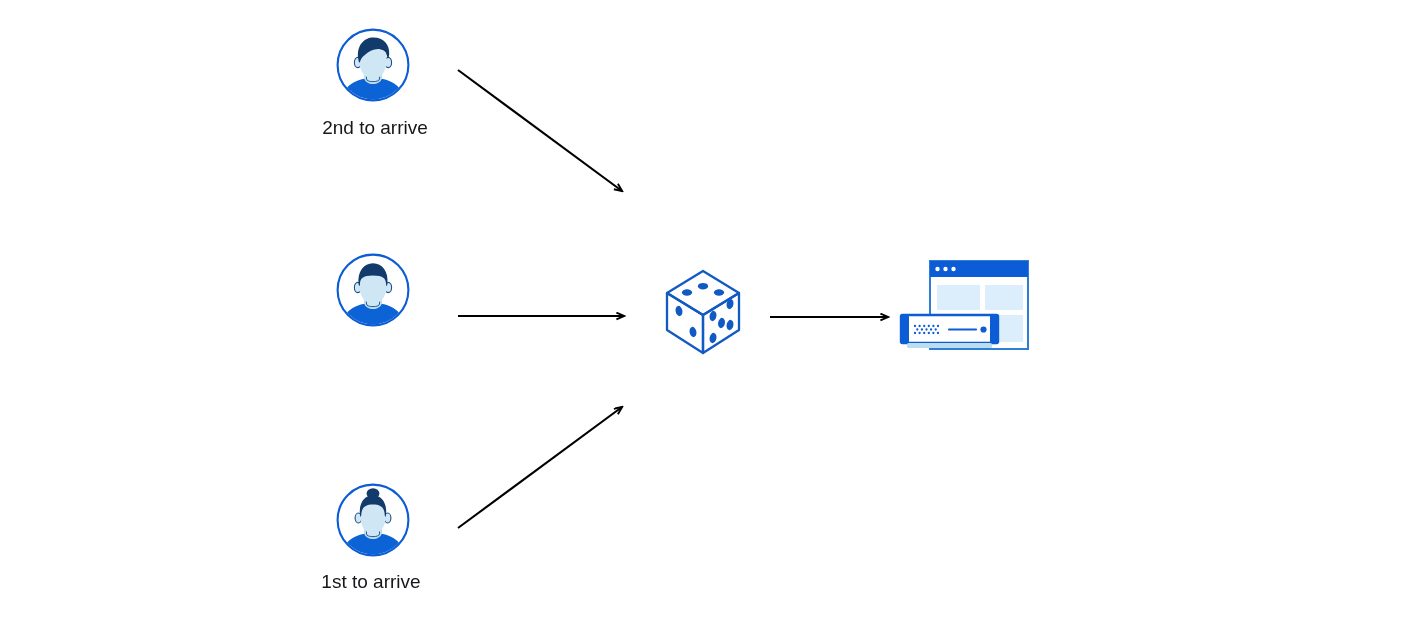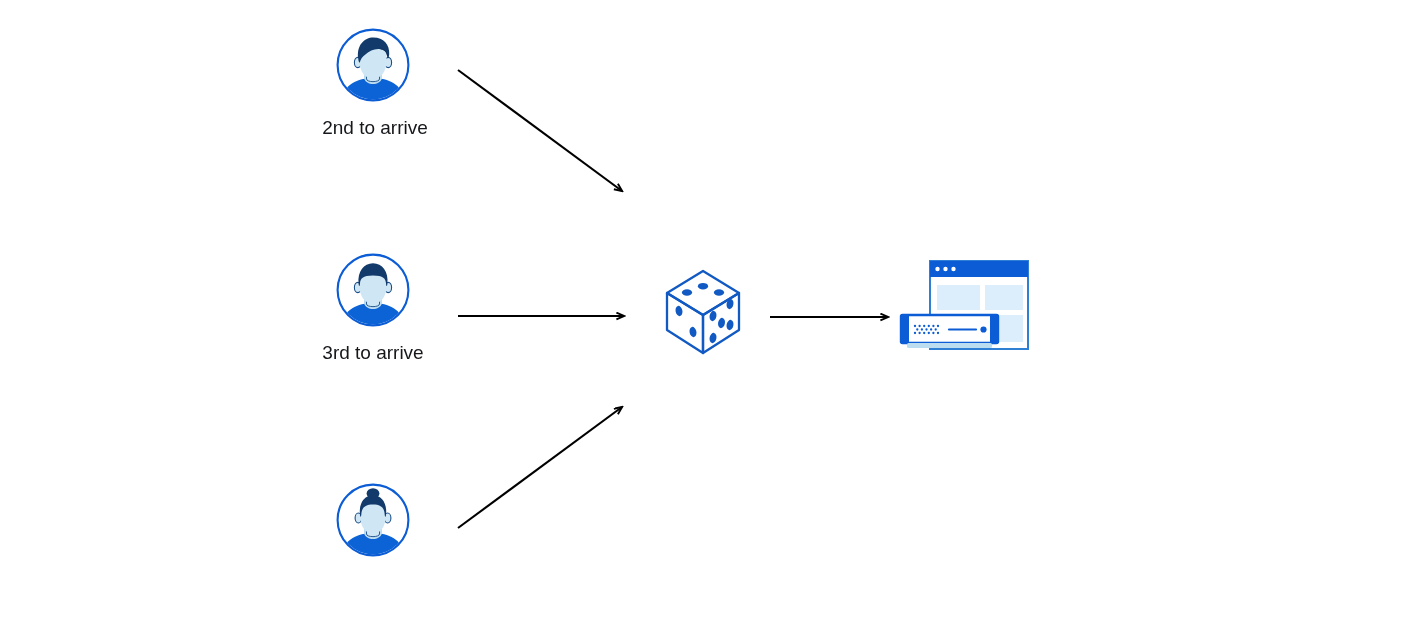--- a/index.html
+++ b/index.html
@@ -111,41 +111,41 @@
         <path d="M28 50 C30 58, 44 58, 46 50 L46 44 L28 44 Z" fill="#bcdcf0"></path>
         <path d="M30.5 40 L30.5 51 C30.5 54.5, 43.5 54.5, 43.5 51 L43.5 40 Z" fill="#cfe6f5" stroke="#1b4e88" stroke-width="0.9"></path>
         <ellipse cx="21.8" cy="34.5" rx="3.4" ry="5.1" fill="#cfe6f5" stroke="#1b4e88" stroke-width="1.1"></ellipse>
         <ellipse cx="52.2" cy="34.5" rx="3.4" ry="5.1" fill="#cfe6f5" stroke="#1b4e88" stroke-width="1.1"></ellipse>
         <path d="M23.5 24 C23.5 13, 50.5 13, 50.5 24 L50.5 33 C50.5 45, 44 50.5, 37 50.5 C30 50.5, 23.5 45, 23.5 33 Z" fill="#cfe6f5"></path>
 
         <path d="M22.6 31 C21.2 18.6, 27.8 10.2, 37 10.2 C46.2 10.2, 52.8 18.6, 51.4 31 C51 33.8, 50.2 33.6, 50 30.4 C49.7 25.4, 47.4 22.4, 37 22.4 C26.6 22.4, 24.3 25.4, 24 30.4 C23.8 33.6, 23 33.8, 22.6 31 Z" fill="#123a6b"></path>
       </g>
     </svg>
   </div>
-  <div class="node-label" style="left:273px; top:341px; width:200px;">3rd to arrive</div>
 
   <div class="avatar-wrap" style="left:336px; top:483px;">
     <svg class="icon-svg" width="74" height="74" viewBox="0 0 74 74">
       <circle cx="37" cy="37" r="35.4" fill="#ffffff" stroke="#0b5cd5" stroke-width="2.1"></circle>
       <clipPath id="clipC">
           <circle cx="37" cy="37" r="34.4"></circle>
         </clipPath>
       <g clip-path="url(#clipC)">
         <path d="M4 76 C6 58, 20 50, 37 50 C54 50, 68 58, 70 76 Z" fill="#0b63d6"></path>
         <path d="M28 50 C30 58, 44 58, 46 50 L46 44 L28 44 Z" fill="#bcdcf0"></path>
         <path d="M30.5 40 L30.5 51 C30.5 54.5, 43.5 54.5, 43.5 51 L43.5 40 Z" fill="#cfe6f5" stroke="#1b4e88" stroke-width="0.9"></path>
         <ellipse cx="22.4" cy="35" rx="3.3" ry="5.0" fill="#cfe6f5" stroke="#1b4e88" stroke-width="1.1"></ellipse>
         <ellipse cx="51.6" cy="35" rx="3.3" ry="5.0" fill="#cfe6f5" stroke="#1b4e88" stroke-width="1.1"></ellipse>
         <path d="M24.4 25 C24.4 14.6, 49.6 14.6, 49.6 25 L49.6 33.5 C49.6 45, 43.6 50.5, 37 50.5 C30.4 50.5, 24.4 45, 24.4 33.5 Z" fill="#cfe6f5"></path>
 
         <path d="M24 32 C22.6 20, 28.4 12.2, 37 12.2 C45.6 12.2, 51.4 20, 50 32 C49.6 34.6, 48.9 34.3, 48.7 31.4 C48.3 25.2, 45.4 21.6, 37 21.6 C28.6 21.6, 25.7 25.2, 25.3 31.4 C25.1 34.3, 24.4 34.6, 24 32 Z" fill="#123a6b"></path>
         <ellipse cx="37" cy="10.4" rx="6.4" ry="5.2" fill="#123a6b"></ellipse>
       </g>
     </svg>
   </div>
+  <div class="node-label" style="left:271px; top:570px; width:200px;">1st to arrive</div>
 
   <div class="node" style="left:663px; top:268px;">
     <svg class="icon-svg" width="80" height="88" viewBox="0 0 80 88">
 
       <g fill="none" stroke="#1159c3" stroke-width="2.3" stroke-linejoin="round">
         <path d="M40 3 L76 25 L40 47 L4 25 Z"></path>
         <path d="M4 25 L4 62 L40 85 L40 47 Z"></path>
         <path d="M40 47 L40 85 L76 62 L76 25 Z"></path>
       </g>
 

